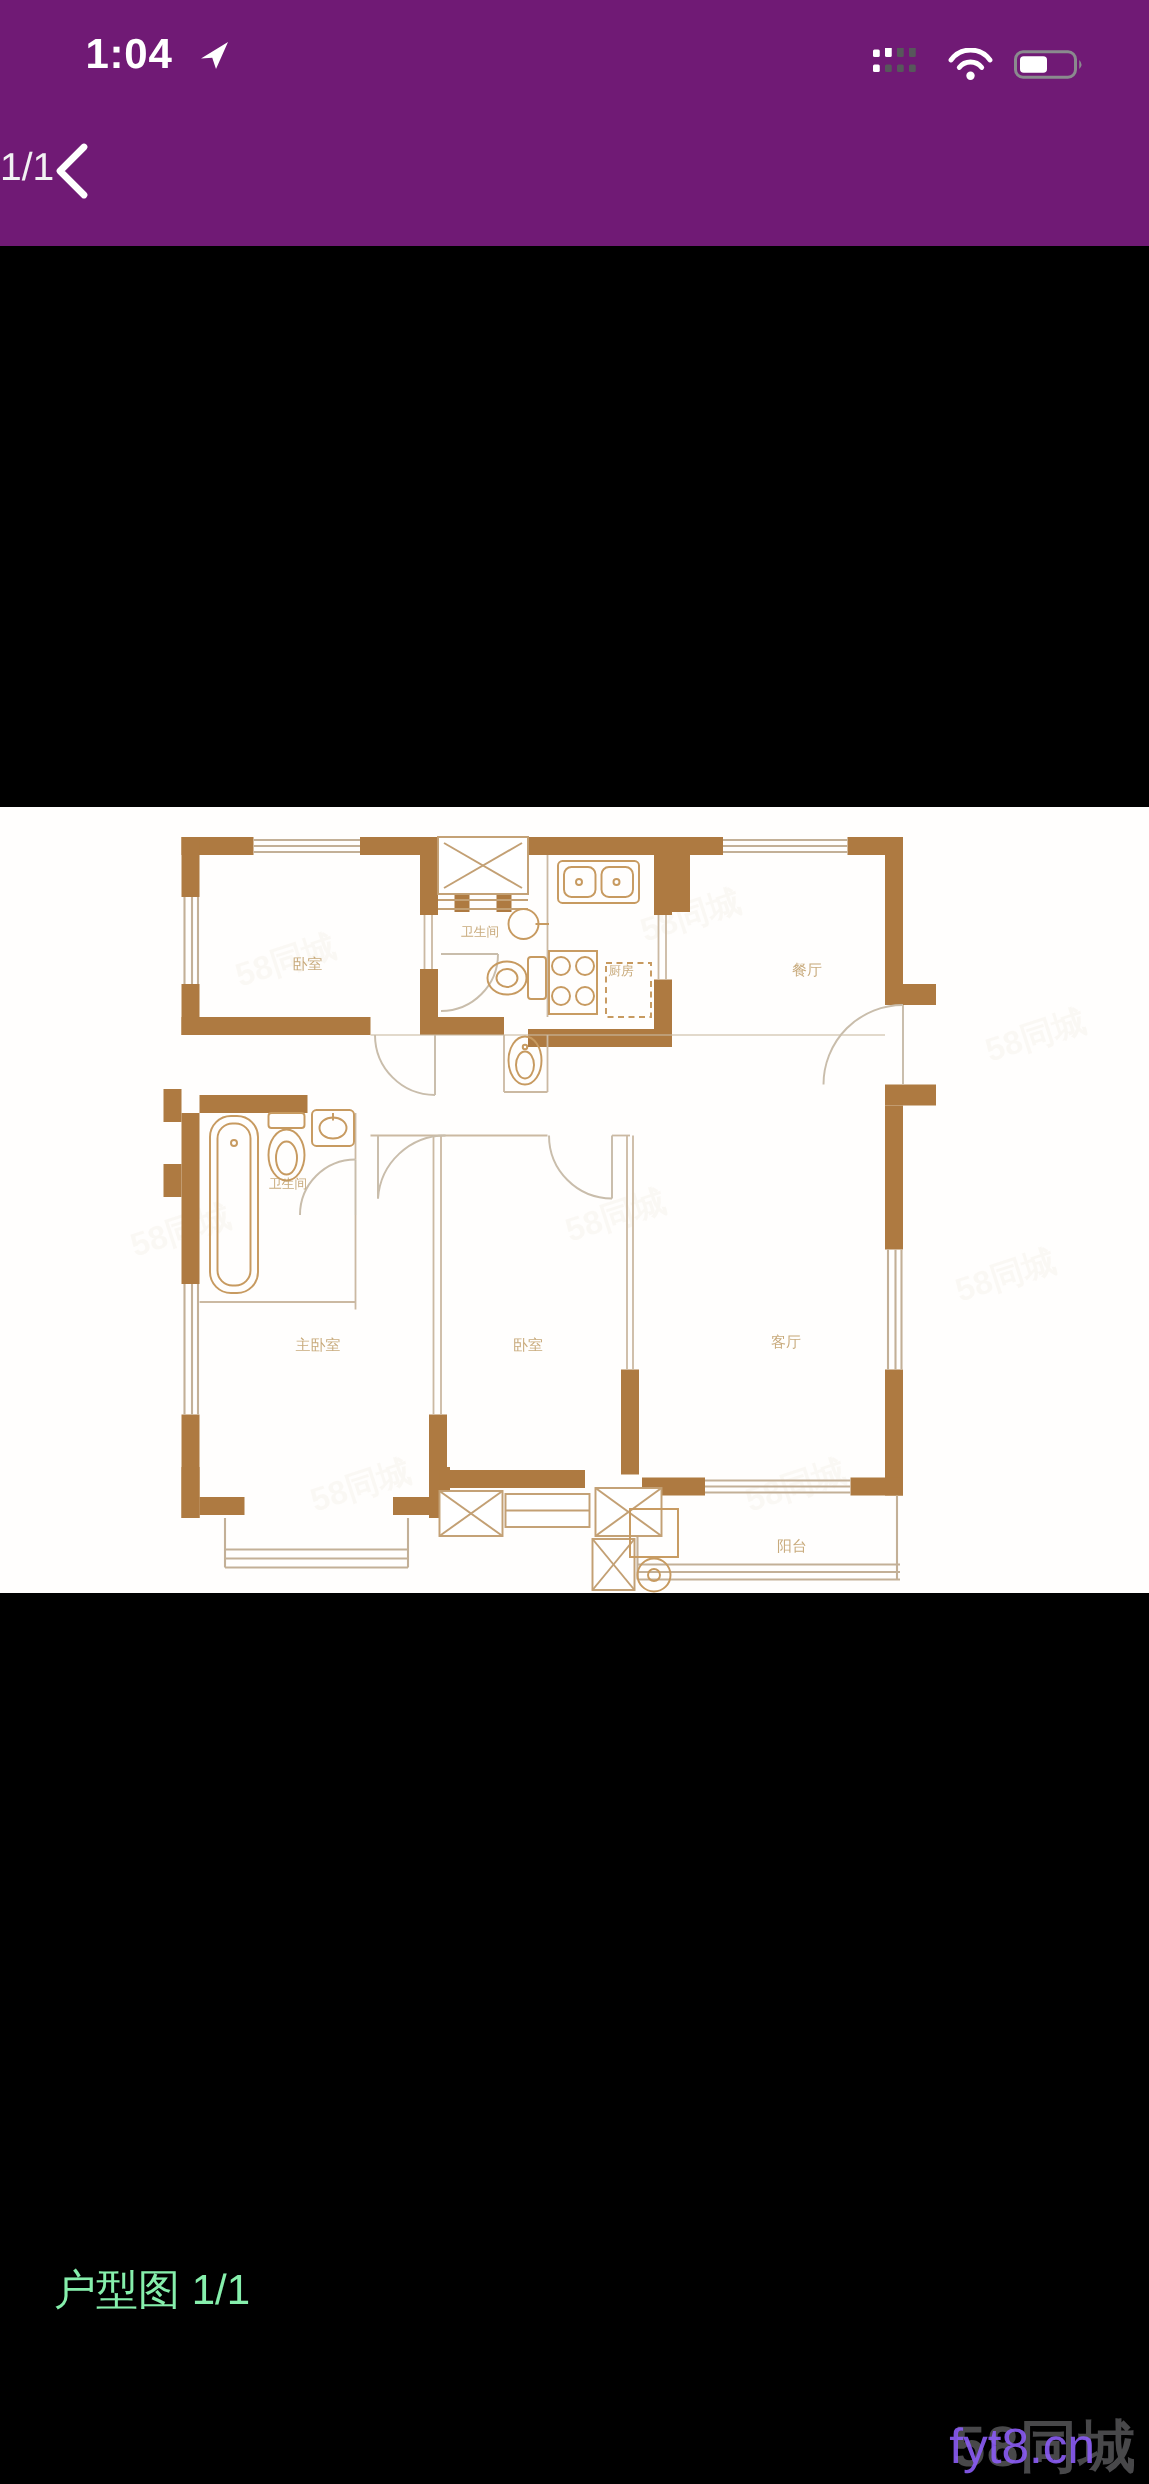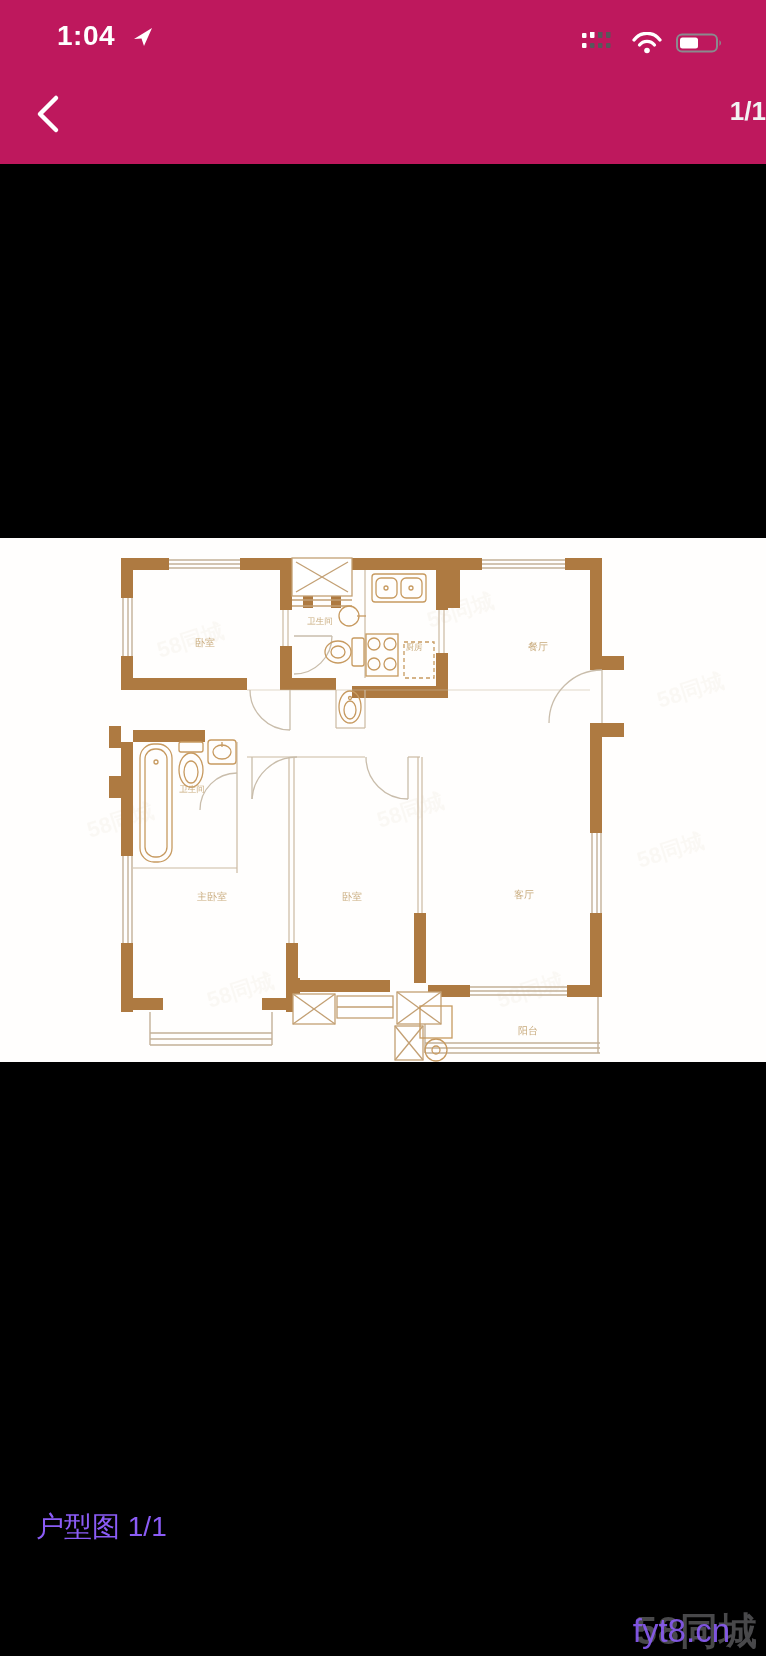--- a/index.html
+++ b/index.html
@@ -1,32 +1,32 @@
 <!DOCTYPE html>
 <html><head>
 <meta charset="utf-8">
 <style>
   html,body{margin:0;padding:0;background:#000;}
   .screen{position:relative;width:766px;height:1656px;background:#000;overflow:hidden;
           font-family:"Liberation Sans","DejaVu Sans",sans-serif;}
   
-  .header{position:absolute;left:0;top:0;width:766px;height:164px;background:#be185d;}
+  .header{position:absolute;left:0;top:0;width:766px;height:164px;background:#701a75;}
   .time{position:absolute;left:57px;top:20px;color:#fff;font-size:28px;font-weight:700;letter-spacing:.5px;}
   .loc-arrow{position:absolute;left:132px;top:26px;}
   .sb-icons{position:absolute;right:42px;top:32px;display:flex;align-items:center;gap:14px;}
   .navrow{position:absolute;left:0;top:88px;width:766px;height:60px;}
   .back{position:absolute;left:34px;top:4px;width:36px;height:48px;cursor:pointer;}
-  .pageind{position:absolute;left:0;top:8px;width:100%;text-align:right;color:#f2f2f3;font-size:26px;font-weight:700;}
+  .pageind{position:absolute;left:0;top:8px;width:100%;text-align:left;color:#f2f2f3;font-size:26px;font-weight:400;}
   
   .photo{position:absolute;left:0;top:538px;width:766px;height:524px;background:#fffefd;}
   .plan-label{font-size:10px;fill:#bf9c66;opacity:.85;}
   .plan-label.small{font-size:8.5px;}
   .tile-wm{font-size:22px;fill:#b99c6e;opacity:.055;font-weight:700;}
   
-  .caption{position:absolute;left:36px;top:1508px;color:#8b5cf6;font-size:28px;}
+  .caption{position:absolute;left:36px;top:1508px;color:#86efac;font-size:28px;}
   .wm{position:absolute;right:8px;top:1606px;width:160px;height:50px;}
   .wm-brand{position:absolute;right:0;top:0;color:#4c4c4f;font-size:38px;font-weight:700;opacity:.95;letter-spacing:1px;}
   .wm-site{position:absolute;right:28px;top:6px;color:#8b5cf6;font-size:33px;opacity:.9;}
 </style>
 </head>
 <body>
 
 <div class="screen">
 
   <div class="header">

